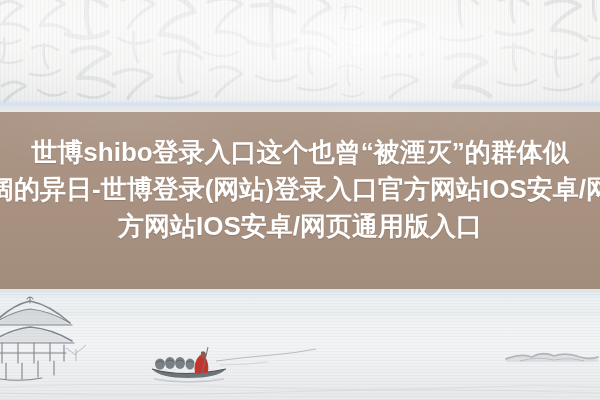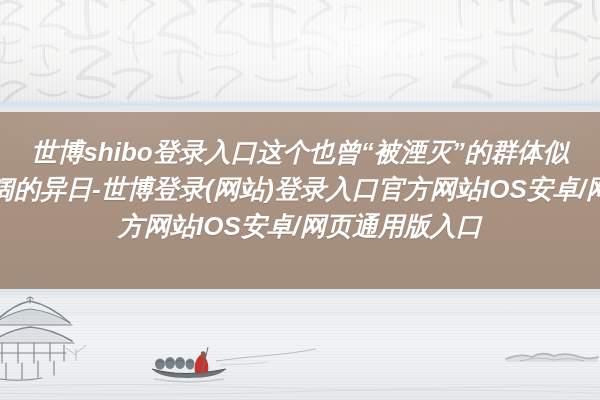--- a/index.html
+++ b/index.html
@@ -83,21 +83,20 @@
   .caption-band {
     position: absolute;
     left: 0;
     top: 112px;
     width: 600px;
     height: 177px;
     background: #a89382;
     background-image:
       linear-gradient(180deg, #ab9585 0%, #a89181 55%, #a28c7c 100%);
     overflow: hidden;
-    font-style: italic;
   }
   .caption-band::before {
     
     content: "";
     position: absolute;
     left: 0; top: 0;
     width: 600px; height: 62px;
     background:
       radial-gradient(45% 120% at 22% 10%, rgba(255,255,255,0.07) 0%, rgba(255,255,255,0) 70%),
       radial-gradient(35% 120% at 63% 0%, rgba(255,255,255,0.06) 0%, rgba(255,255,255,0) 70%),

